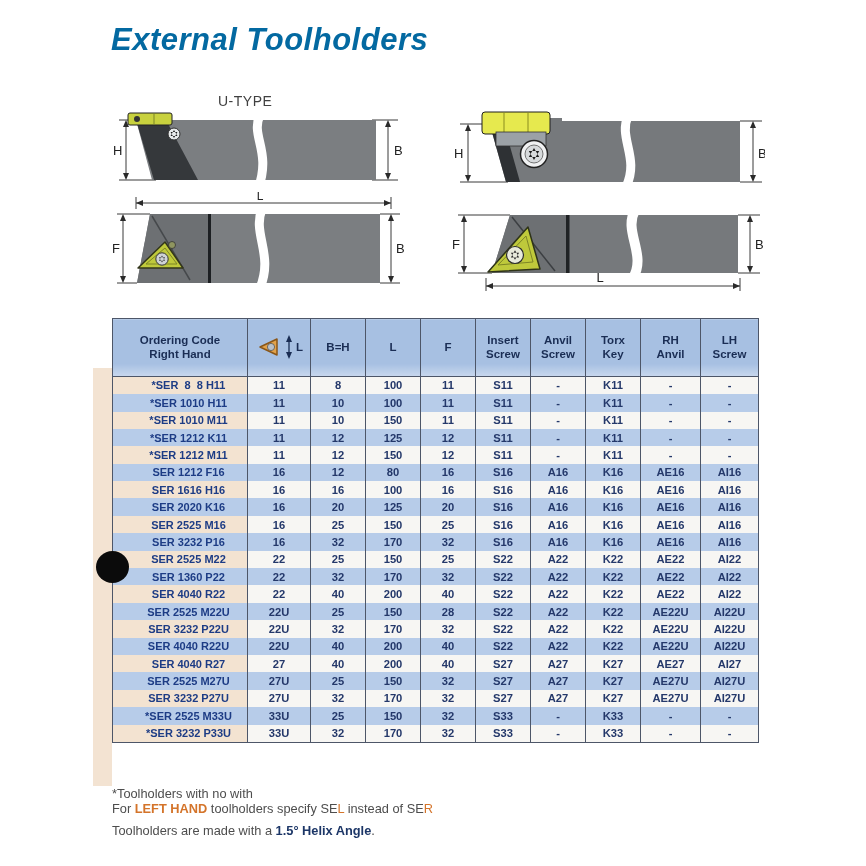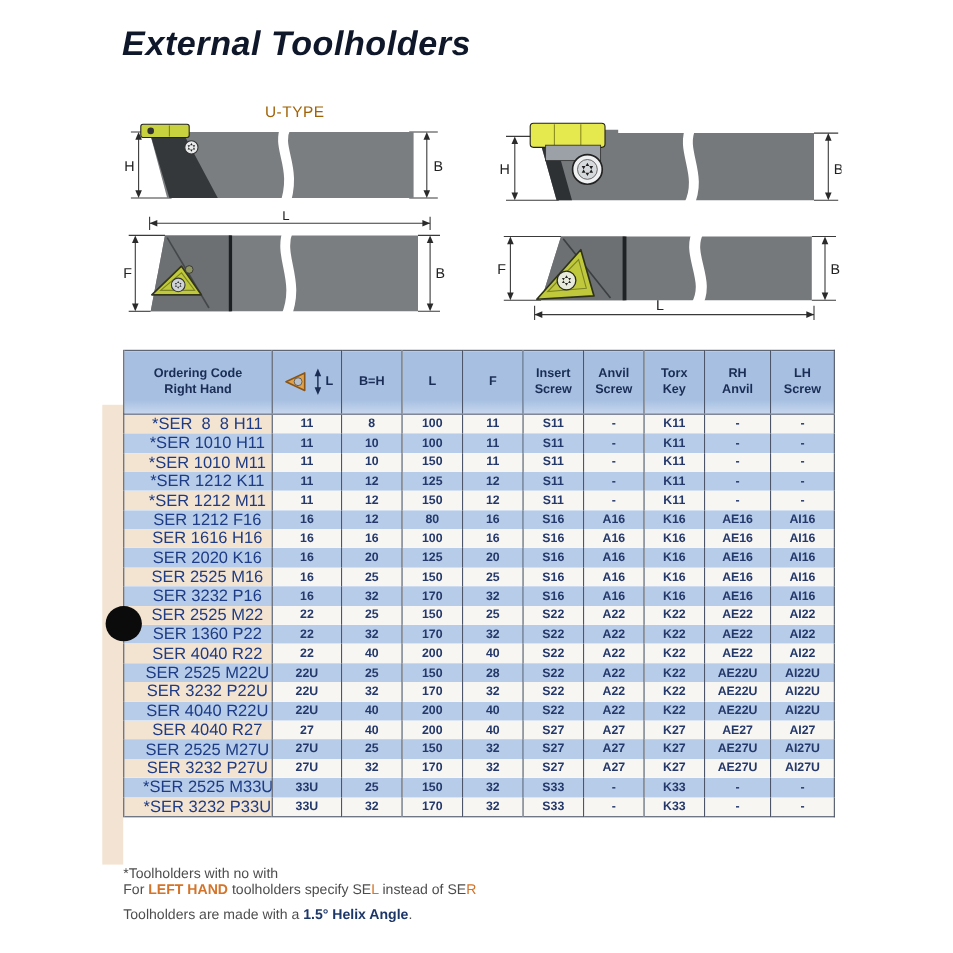--- a/index.html
+++ b/index.html
@@ -4,40 +4,40 @@
 <style>
   html,body{margin:0;padding:0;}
   body{
     width:866px;height:866px;position:relative;background:#ffffff;
     font-family:"Liberation Sans",sans-serif;overflow:hidden;
   }
   .abs{position:absolute;}
   
   #page-title{
     left:111px;top:22px;font-size:31px;font-weight:bold;font-style:italic;
-    color:#0f172a;letter-spacing:0.5px;
+    color:#0369a1;letter-spacing:0.5px;
   }
   #u-type{
-    left:218px;top:93px;width:100px;text-align:center;font-size:14px;color:#a16207;
+    left:218px;top:93px;width:100px;font-size:14px;color:#404040;
     letter-spacing:0.5px;
   }
   
   #table-wrap{left:112px;top:318px;}
   table{border-collapse:collapse;table-layout:fixed;width:646px;
         border:1.5px solid #4d5668;}
   th,td{border-left:1px solid #4d5668;text-align:center;vertical-align:middle;
         overflow:hidden;}
   thead th{
     height:50px;font-size:11.5px;font-weight:600;color:#1a2d54;line-height:1.25;
     white-space:pre-line;
     background:linear-gradient(to bottom,#a7c0e2 0%,#a7c0e2 78%,#c9d8ee 100%);
     border-bottom:1.5px solid #4d5668;
   }
   tbody td{height:17.4px;padding:0;font-size:11.2px;font-weight:600;color:#24386a;}
-  tbody td.code{font-weight:normal;color:#1d3c85;white-space:pre;font-size:15px;padding-left:17px;}
+  tbody td.code{font-weight:bold;color:#1d3c85;white-space:pre;font-size:11px;padding-left:17px;}
   tbody tr:nth-child(odd){background:#f7f6f3;}
   tbody tr:nth-child(even){background:#b7cce9;}
   tbody tr:nth-child(odd) td.code{background:#f3e3d1;}
   #left-band{left:93px;top:368px;width:19px;height:418px;background:#f3e3d2;}
   #punch-dot{left:96px;top:551px;width:33px;height:32px;border-radius:50%;
              background:#0b0b0b;z-index:5;}
   
   .foot{left:112px;font-size:12.8px;color:#4d4d4d;}
   #foot1{top:786px;}
   #foot2{top:801px;}

